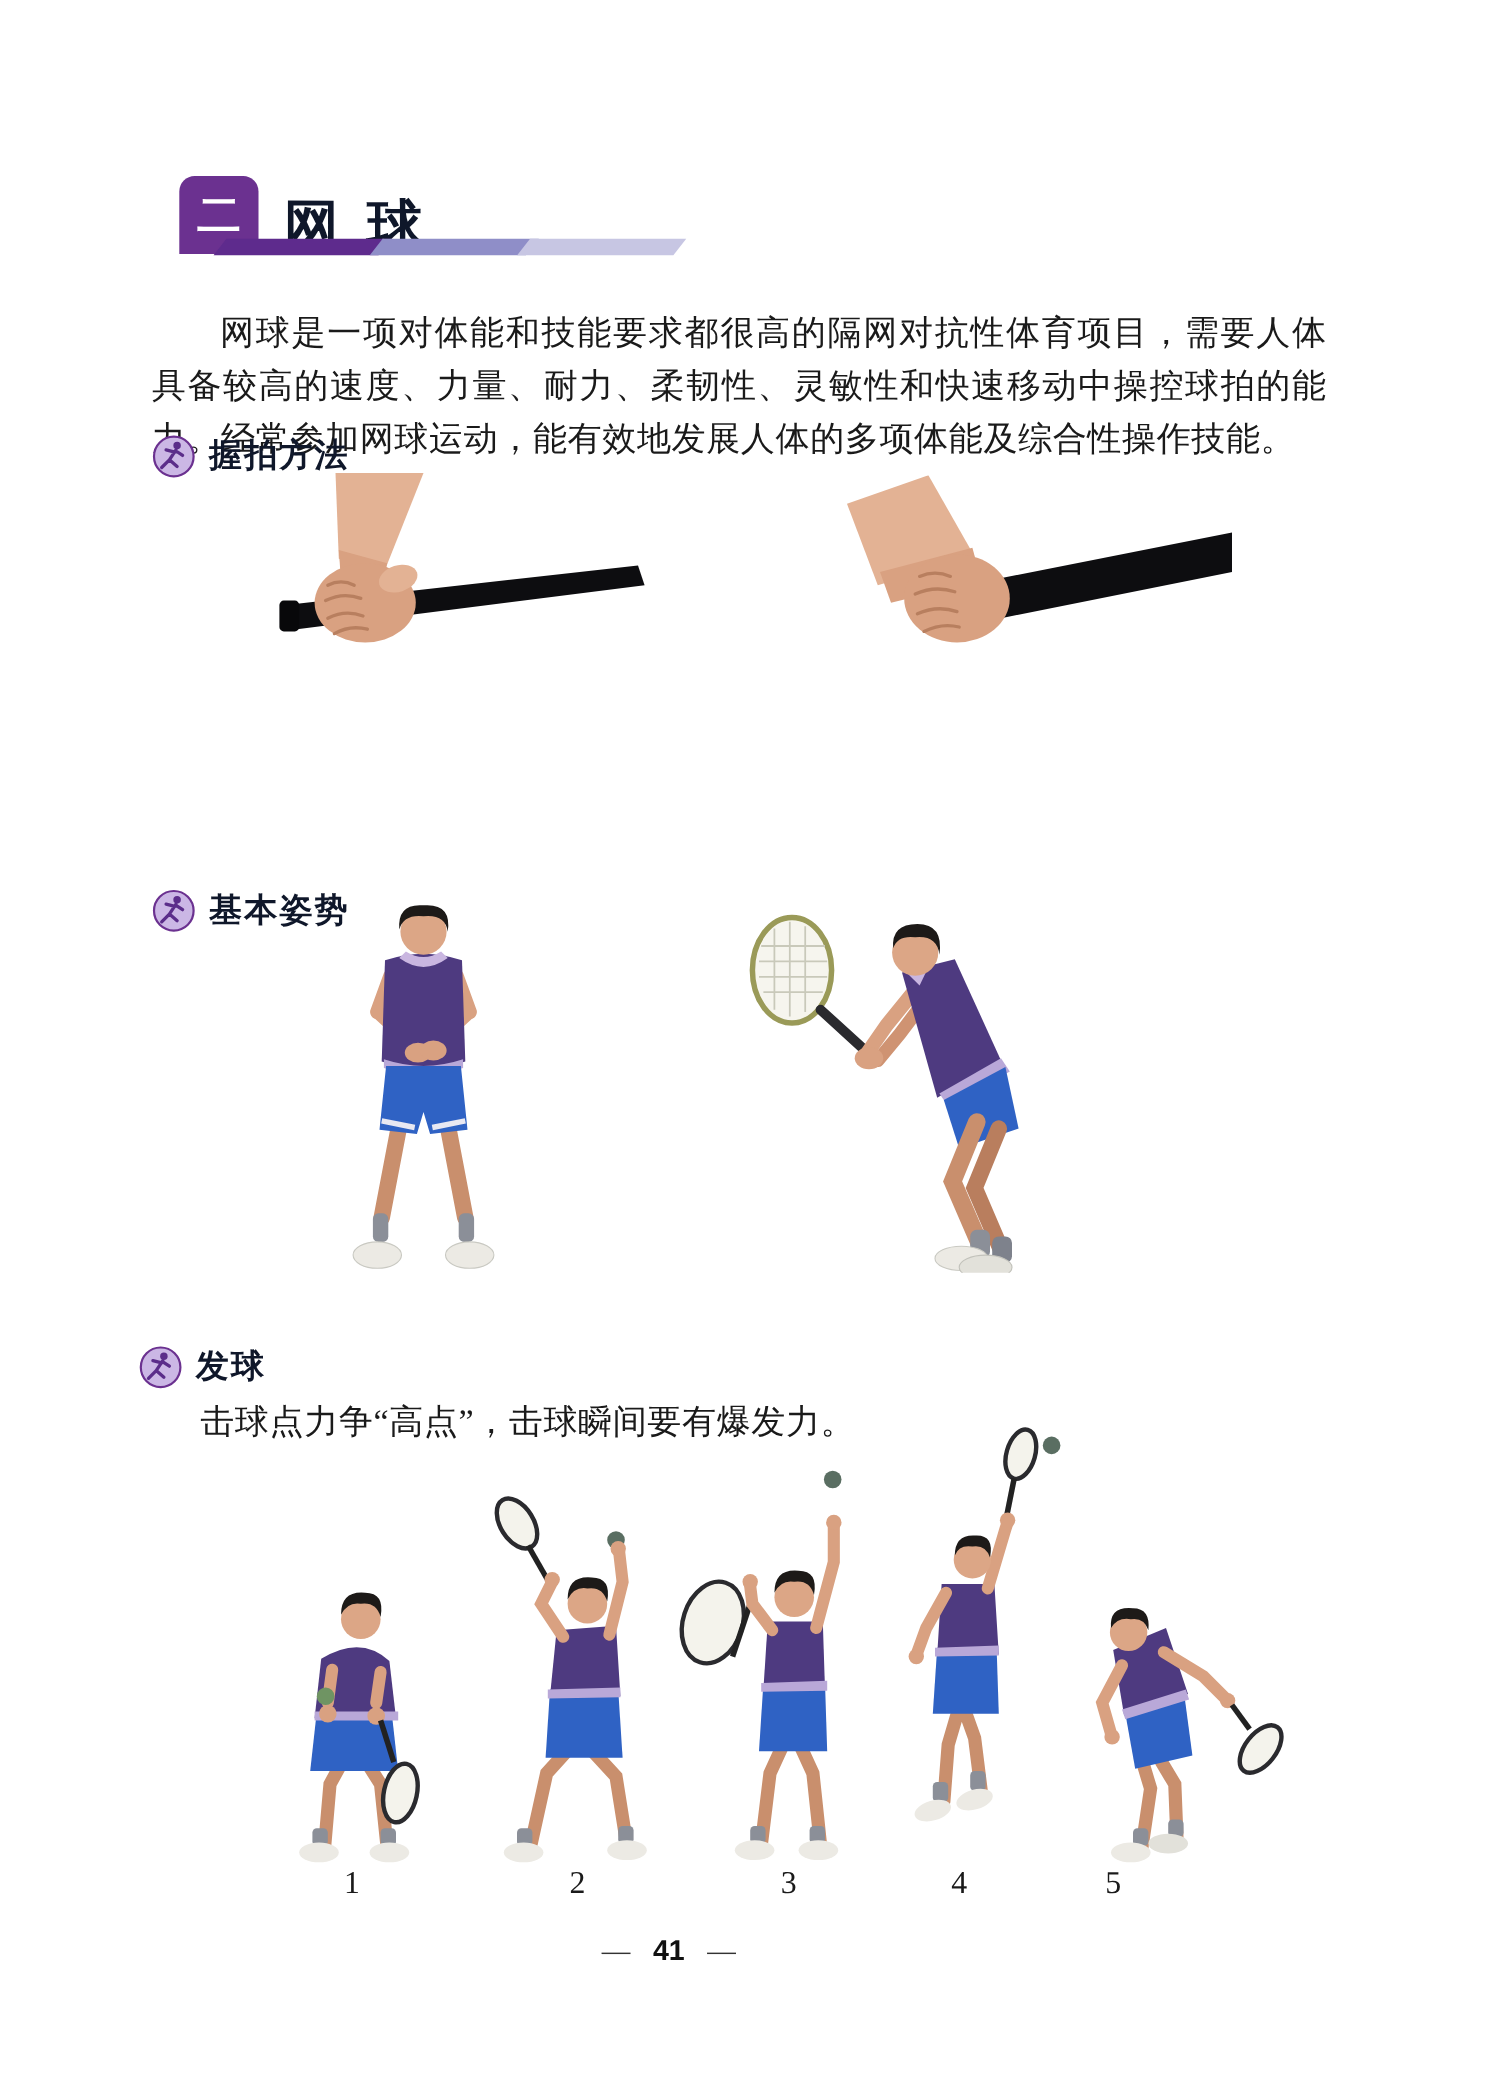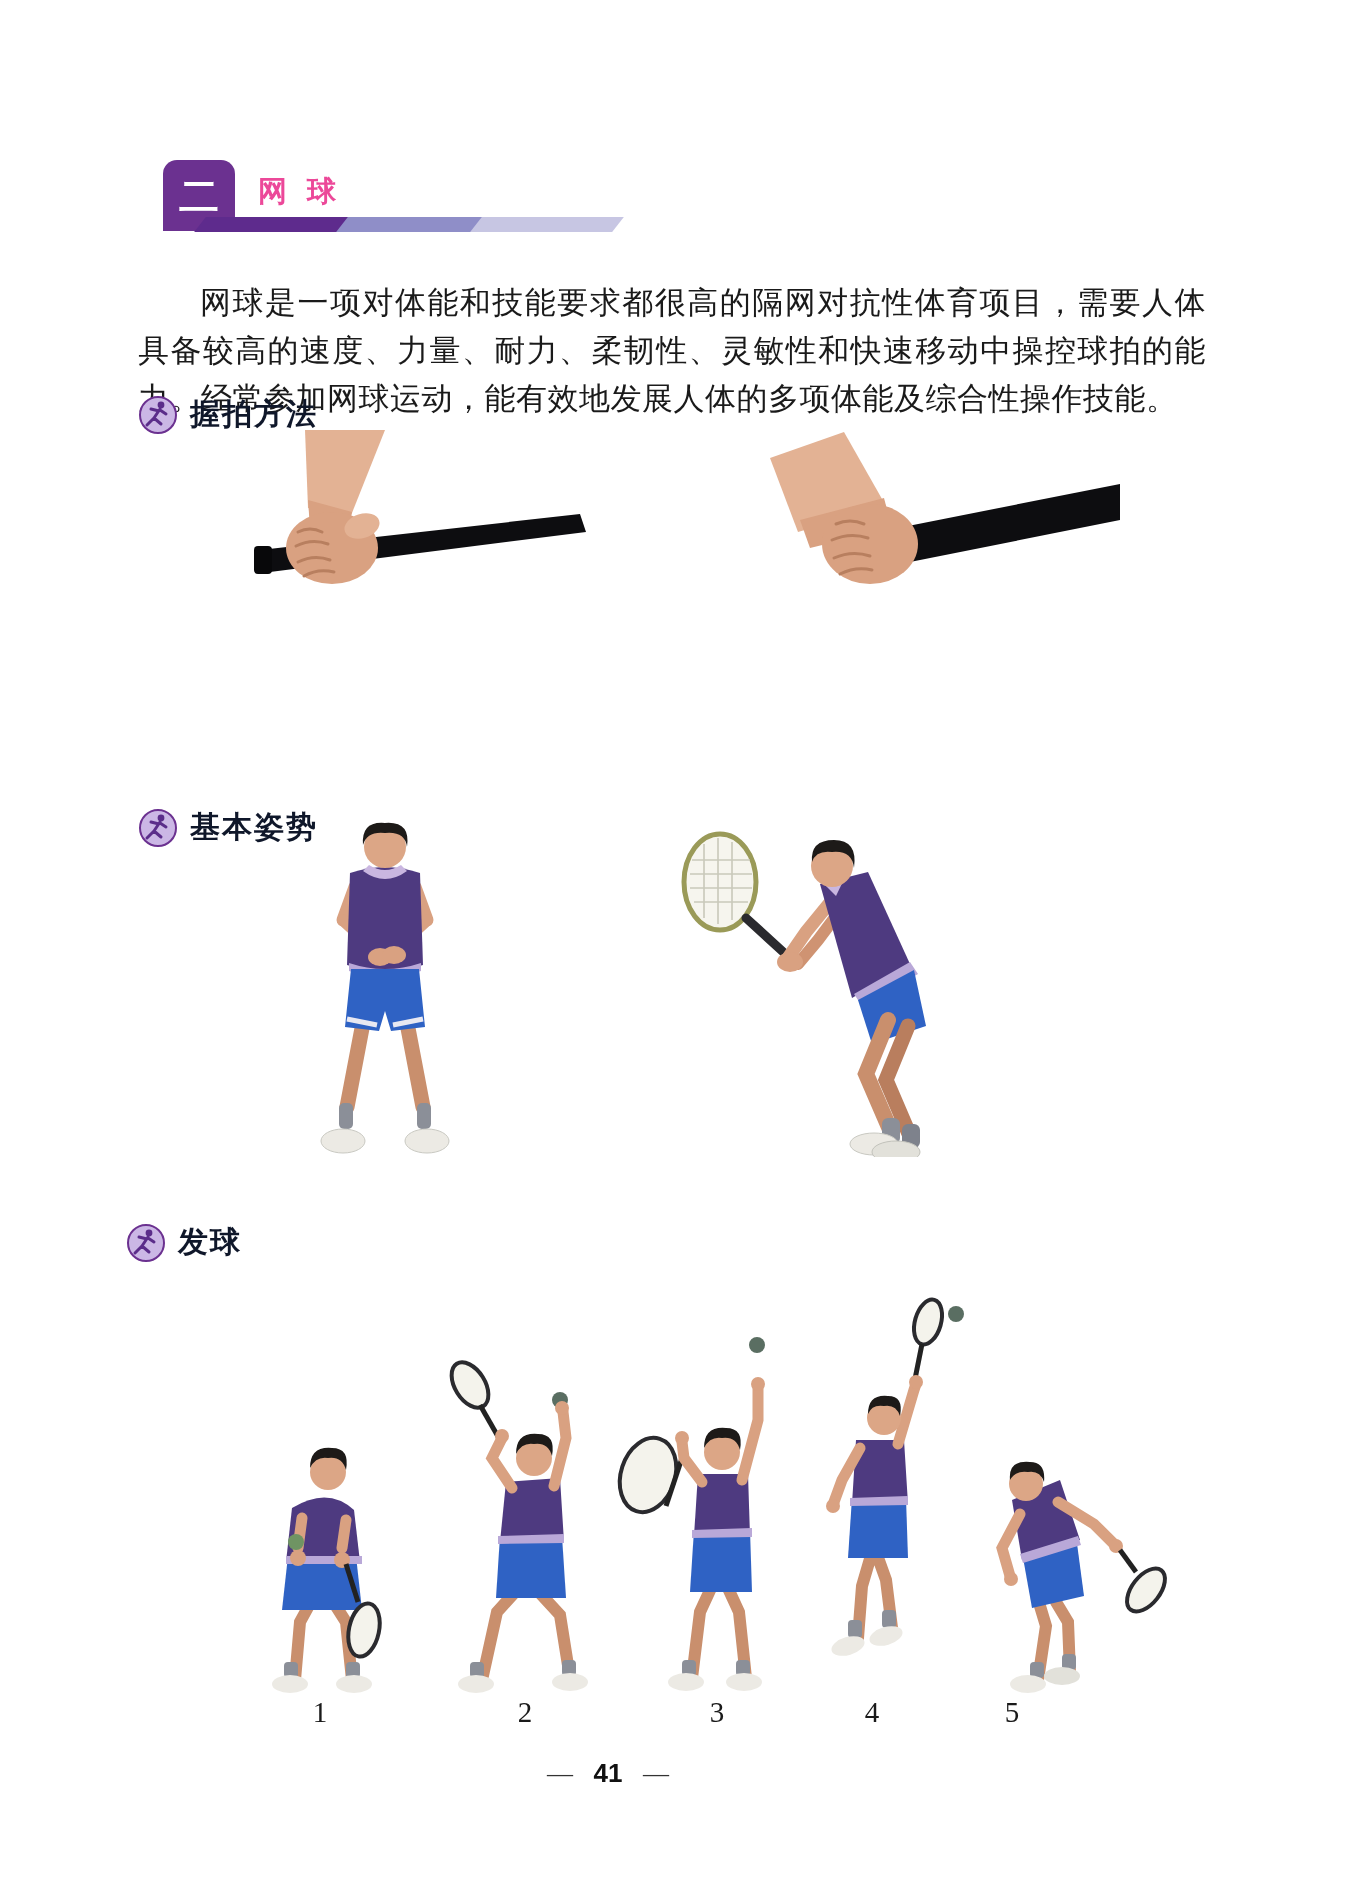--- a/index.html
+++ b/index.html
@@ -14,21 +14,21 @@
     background:#6b3190;border-radius:14px 14px 0 0;
     display:flex;align-items:center;justify-content:center;
   }
   .badge-char{
     color:#ffffff;font-family:"Liberation Sans","DejaVu Sans",sans-serif;
     font-weight:bold;font-size:40px;line-height:1;
   }
   .chapter-title{
     position:absolute;left:258px;top:172px;
     font-family:"Liberation Sans","DejaVu Sans",sans-serif;
-    font-weight:bold;font-size:29px;color:#ec4899;letter-spacing:6px;white-space:nowrap;
+    font-weight:bold;font-size:50px;color:#0f172a;letter-spacing:6px;white-space:nowrap;
   }
   .hdr-bar{position:absolute;top:217px;height:15px;}
   .hdr-bar.seg1{left:200px;width:150px;background:#5e2b8d;transform:skewX(-38deg);}
   .hdr-bar.seg2{left:342px;width:142px;background:#8f8ec8;transform:skewX(-38deg);}
   .hdr-bar.seg3{left:476px;width:142px;background:#c7c6e3;transform:skewX(-38deg);}
   
   .intro{
     position:absolute;left:138px;top:248px;width:1068px;
     font-size:31px;line-height:48px;text-align:justify;text-indent:2em;
     letter-spacing:0.5px;
@@ -163,20 +163,21 @@
   </div>
 
   <div class="sec-hdr" id="sec3">
     <svg width="40" height="40" viewBox="0 0 40 40">
       <circle cx="20" cy="20" r="18" fill="#cbb7e5" stroke="#6b3190" stroke-width="2"></circle>
       <circle cx="23" cy="10" r="3.4" fill="#5b2d8a"></circle>
       <path d="M22,14 L16,23 M22,15 L28,19 M21,16 L13,14 M16,23 L23,29 M16,23 L9,30" stroke="#5b2d8a" stroke-width="3" stroke-linecap="round" fill="none"></path>
     </svg>
     <span class="label">发球</span>
   </div>
+  <div class="serve-text">击球点力争“高点”，击球瞬间要有爆发力。</div>
 
   <div class="figwrap" style="left:170px;top:1280px;">
     <svg width="1020" height="420" viewBox="0 0 1020 420">
 
       <g>
         <path d="M125,400 L130,342 L142,320 M182,400 L176,342 L162,320" stroke="#c98f6d" stroke-width="12" stroke-linecap="round" fill="none"></path>
         <rect x="114" y="382" width="14" height="16" rx="4" fill="#8b8f98"></rect>
           <rect x="176" y="382" width="14" height="16" rx="4" fill="#8b8f98"></rect>
         <ellipse cx="120" cy="404" rx="18" ry="9" fill="#eceae4"></ellipse>
           <ellipse cx="184" cy="404" rx="18" ry="9" fill="#eceae4"></ellipse>

